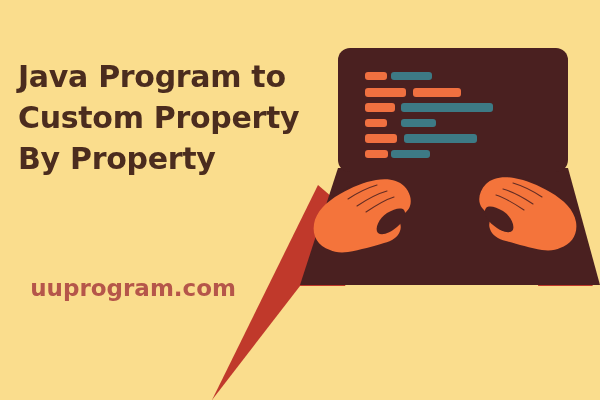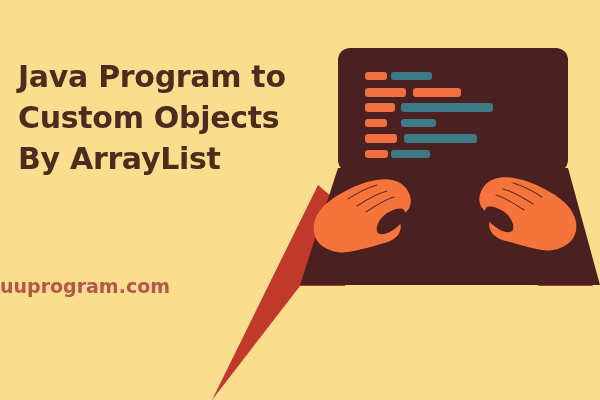--- a/index.html
+++ b/index.html
@@ -30,24 +30,25 @@
     font-weight:bold;
     font-size:30px;
     line-height:41px;
     letter-spacing:-0.3px;
     color:#4b2c1e;
     pointer-events:auto;
   }
   #title .tl{display:block;white-space:nowrap;}
   #subtitle{
     position:absolute;left:0px;top:275px;width:236px;
+    text-align:right;
     margin:0;padding:0;
     font-family:"DejaVu Sans", sans-serif;
     font-weight:bold;
-    font-size:19px;
+    font-size:23px;
     letter-spacing:0px;
     color:#b5564a;
     pointer-events:auto;
   }
 </style>
 </head>
 <body>
 
 <div id="stage">
 
@@ -141,19 +142,19 @@
 
       <polygon points="300,286 600,286 600,400 212,400" fill="#fadd8d"></polygon>
 
       <polygon points="318,185 368,228 300,400 212,400" fill="#c0392b" opacity="0"></polygon>
     </svg>
   </div>
 
   <div id="text-block">
     <h1 id="title">
       <span class="tl">Java Program to</span>
-      <span class="tl">Custom Objects</span>
-      <span class="tl">By ArrayList</span>
+      <span class="tl">Custom Property</span>
+      <span class="tl">By Property</span>
     </h1>
     <div id="subtitle">uuprogram.com</div>
   </div>
 
 </div>
 
 </body></html>

